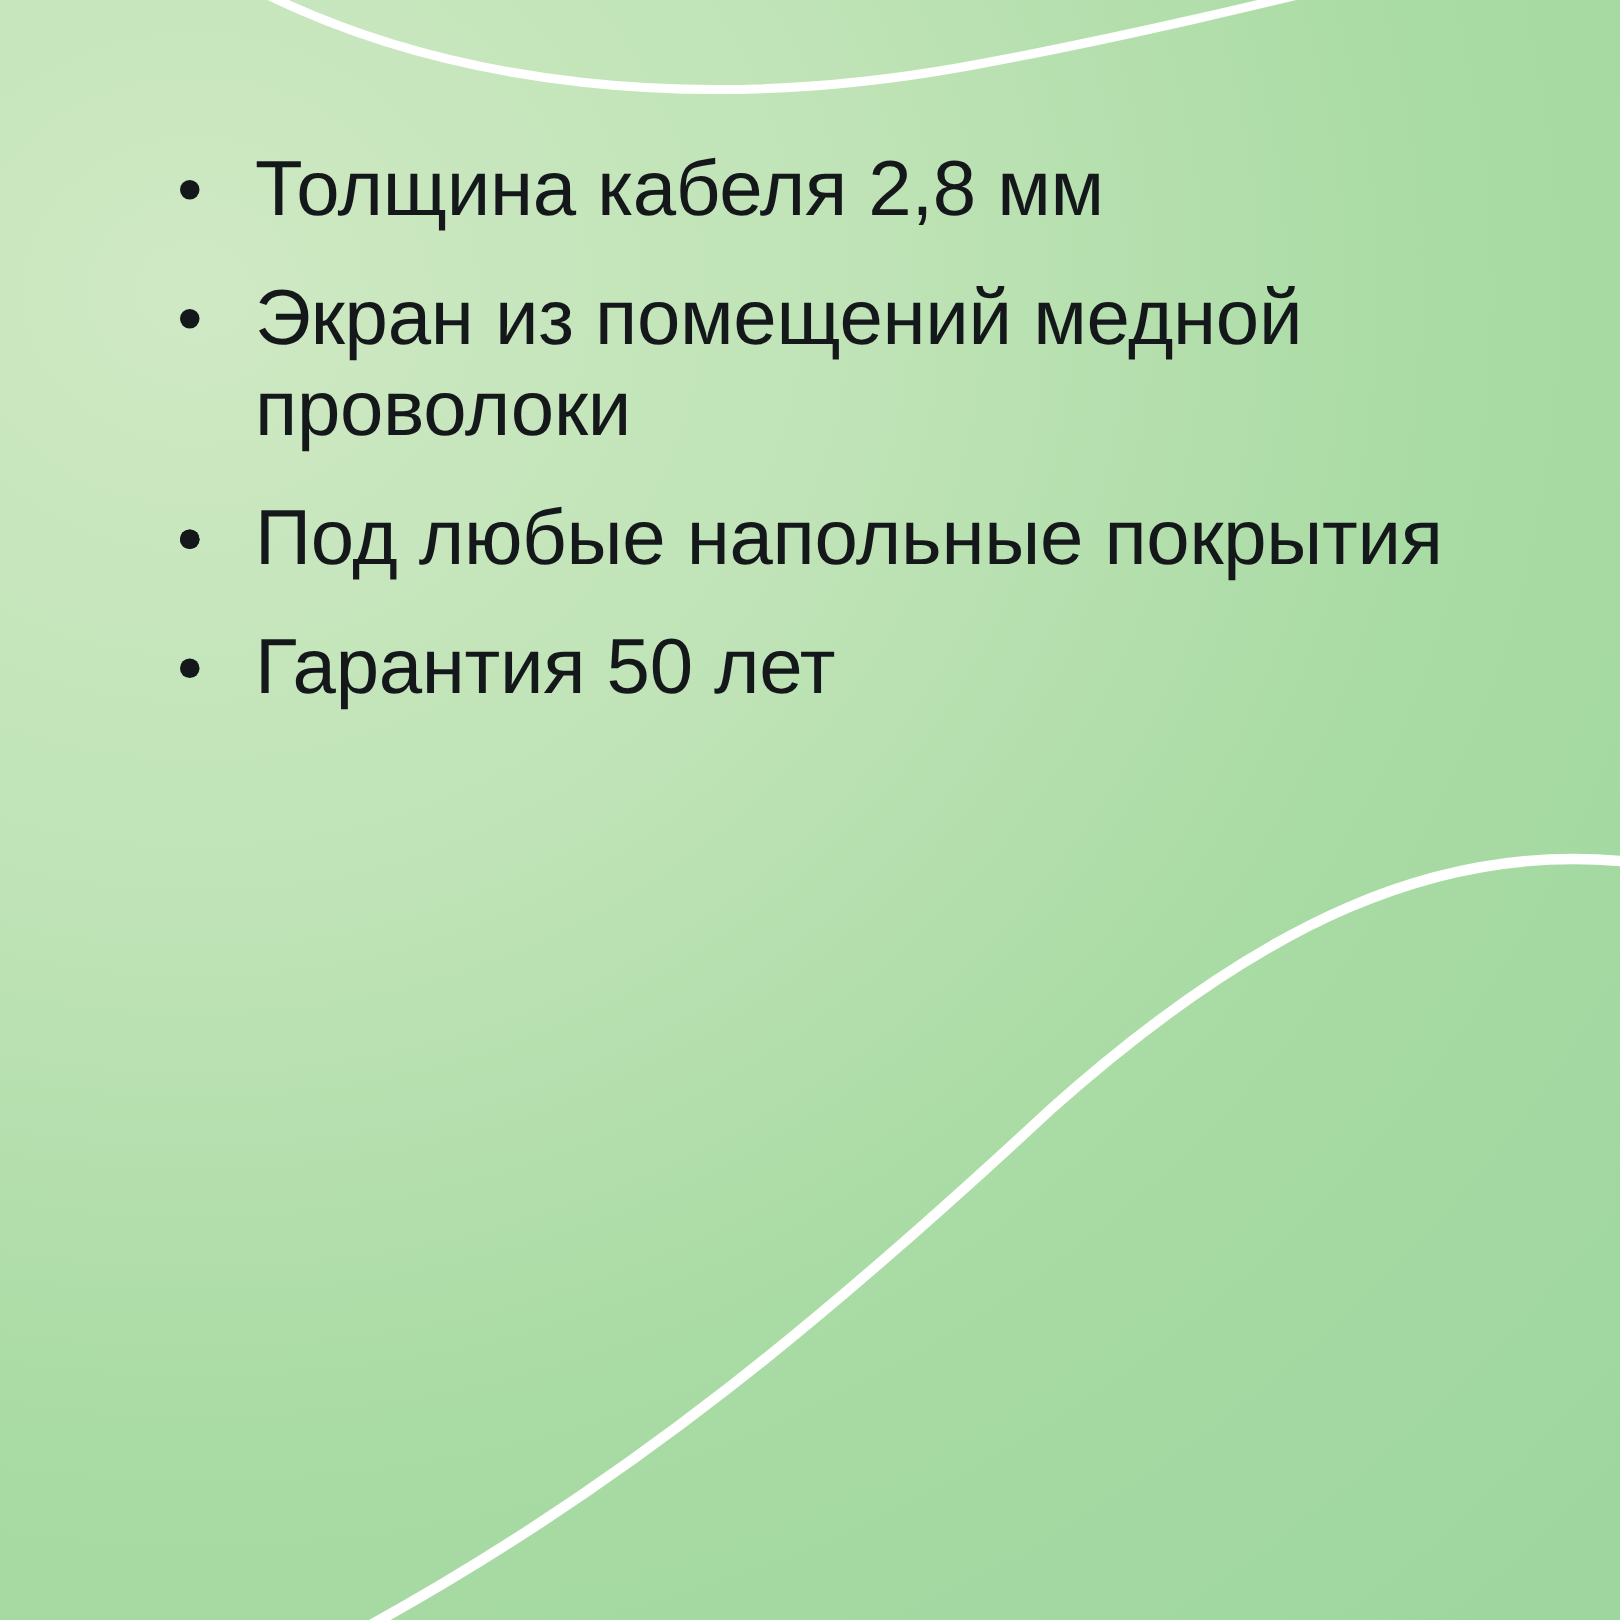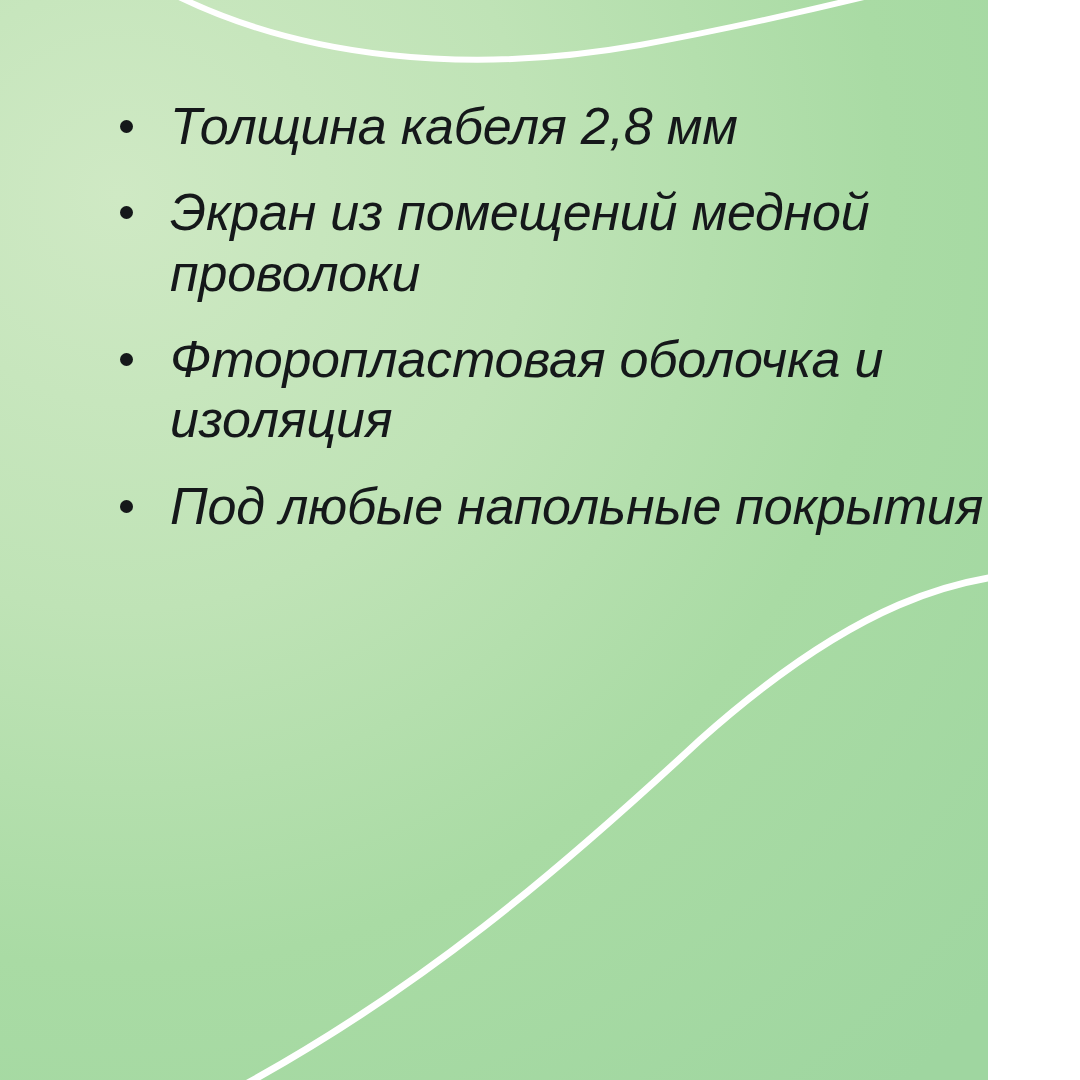--- a/index.html
+++ b/index.html
@@ -8,25 +8,24 @@
   }
   body {
     width: 1080px;
     height: 1080px;
     overflow: hidden;
     font-family: "Liberation Sans", sans-serif;
   }
 
   .slide {
     position: relative;
-    width: 988px;
+    width: 1080px;
     height: 1080px;
     background: radial-gradient(ellipse 120% 110% at 12% 18%, #cfe9c4 0%, #bfe3b6 35%, #a9dba4 65%, #9fd6a0 100%);
     overflow: hidden;
-    font-style: italic;
   }
 
   
   .deco {
     position: absolute;
     left: 0;
     top: 0;
     width: 1080px;
     height: 1080px;
     pointer-events: none;
@@ -88,22 +87,25 @@
       <li>
         <span class="bullet"></span>
         <span>Толщина кабеля 2,8 мм</span>
       </li>
       <li>
         <span class="bullet"></span>
         <span>Экран из помещений медной проволоки</span>
       </li>
       <li>
         <span class="bullet"></span>
-        <span>Фторопластовая оболочка и изоляция</span>
       </li>
       <li>
         <span class="bullet"></span>
         <span>Под любые напольные покрытия</span>
+      </li>
+      <li>
+        <span class="bullet"></span>
+        <span>Гарантия 50 лет</span>
       </li>
     </ul>
   </div>
 
 </div>
 
 </body></html>

